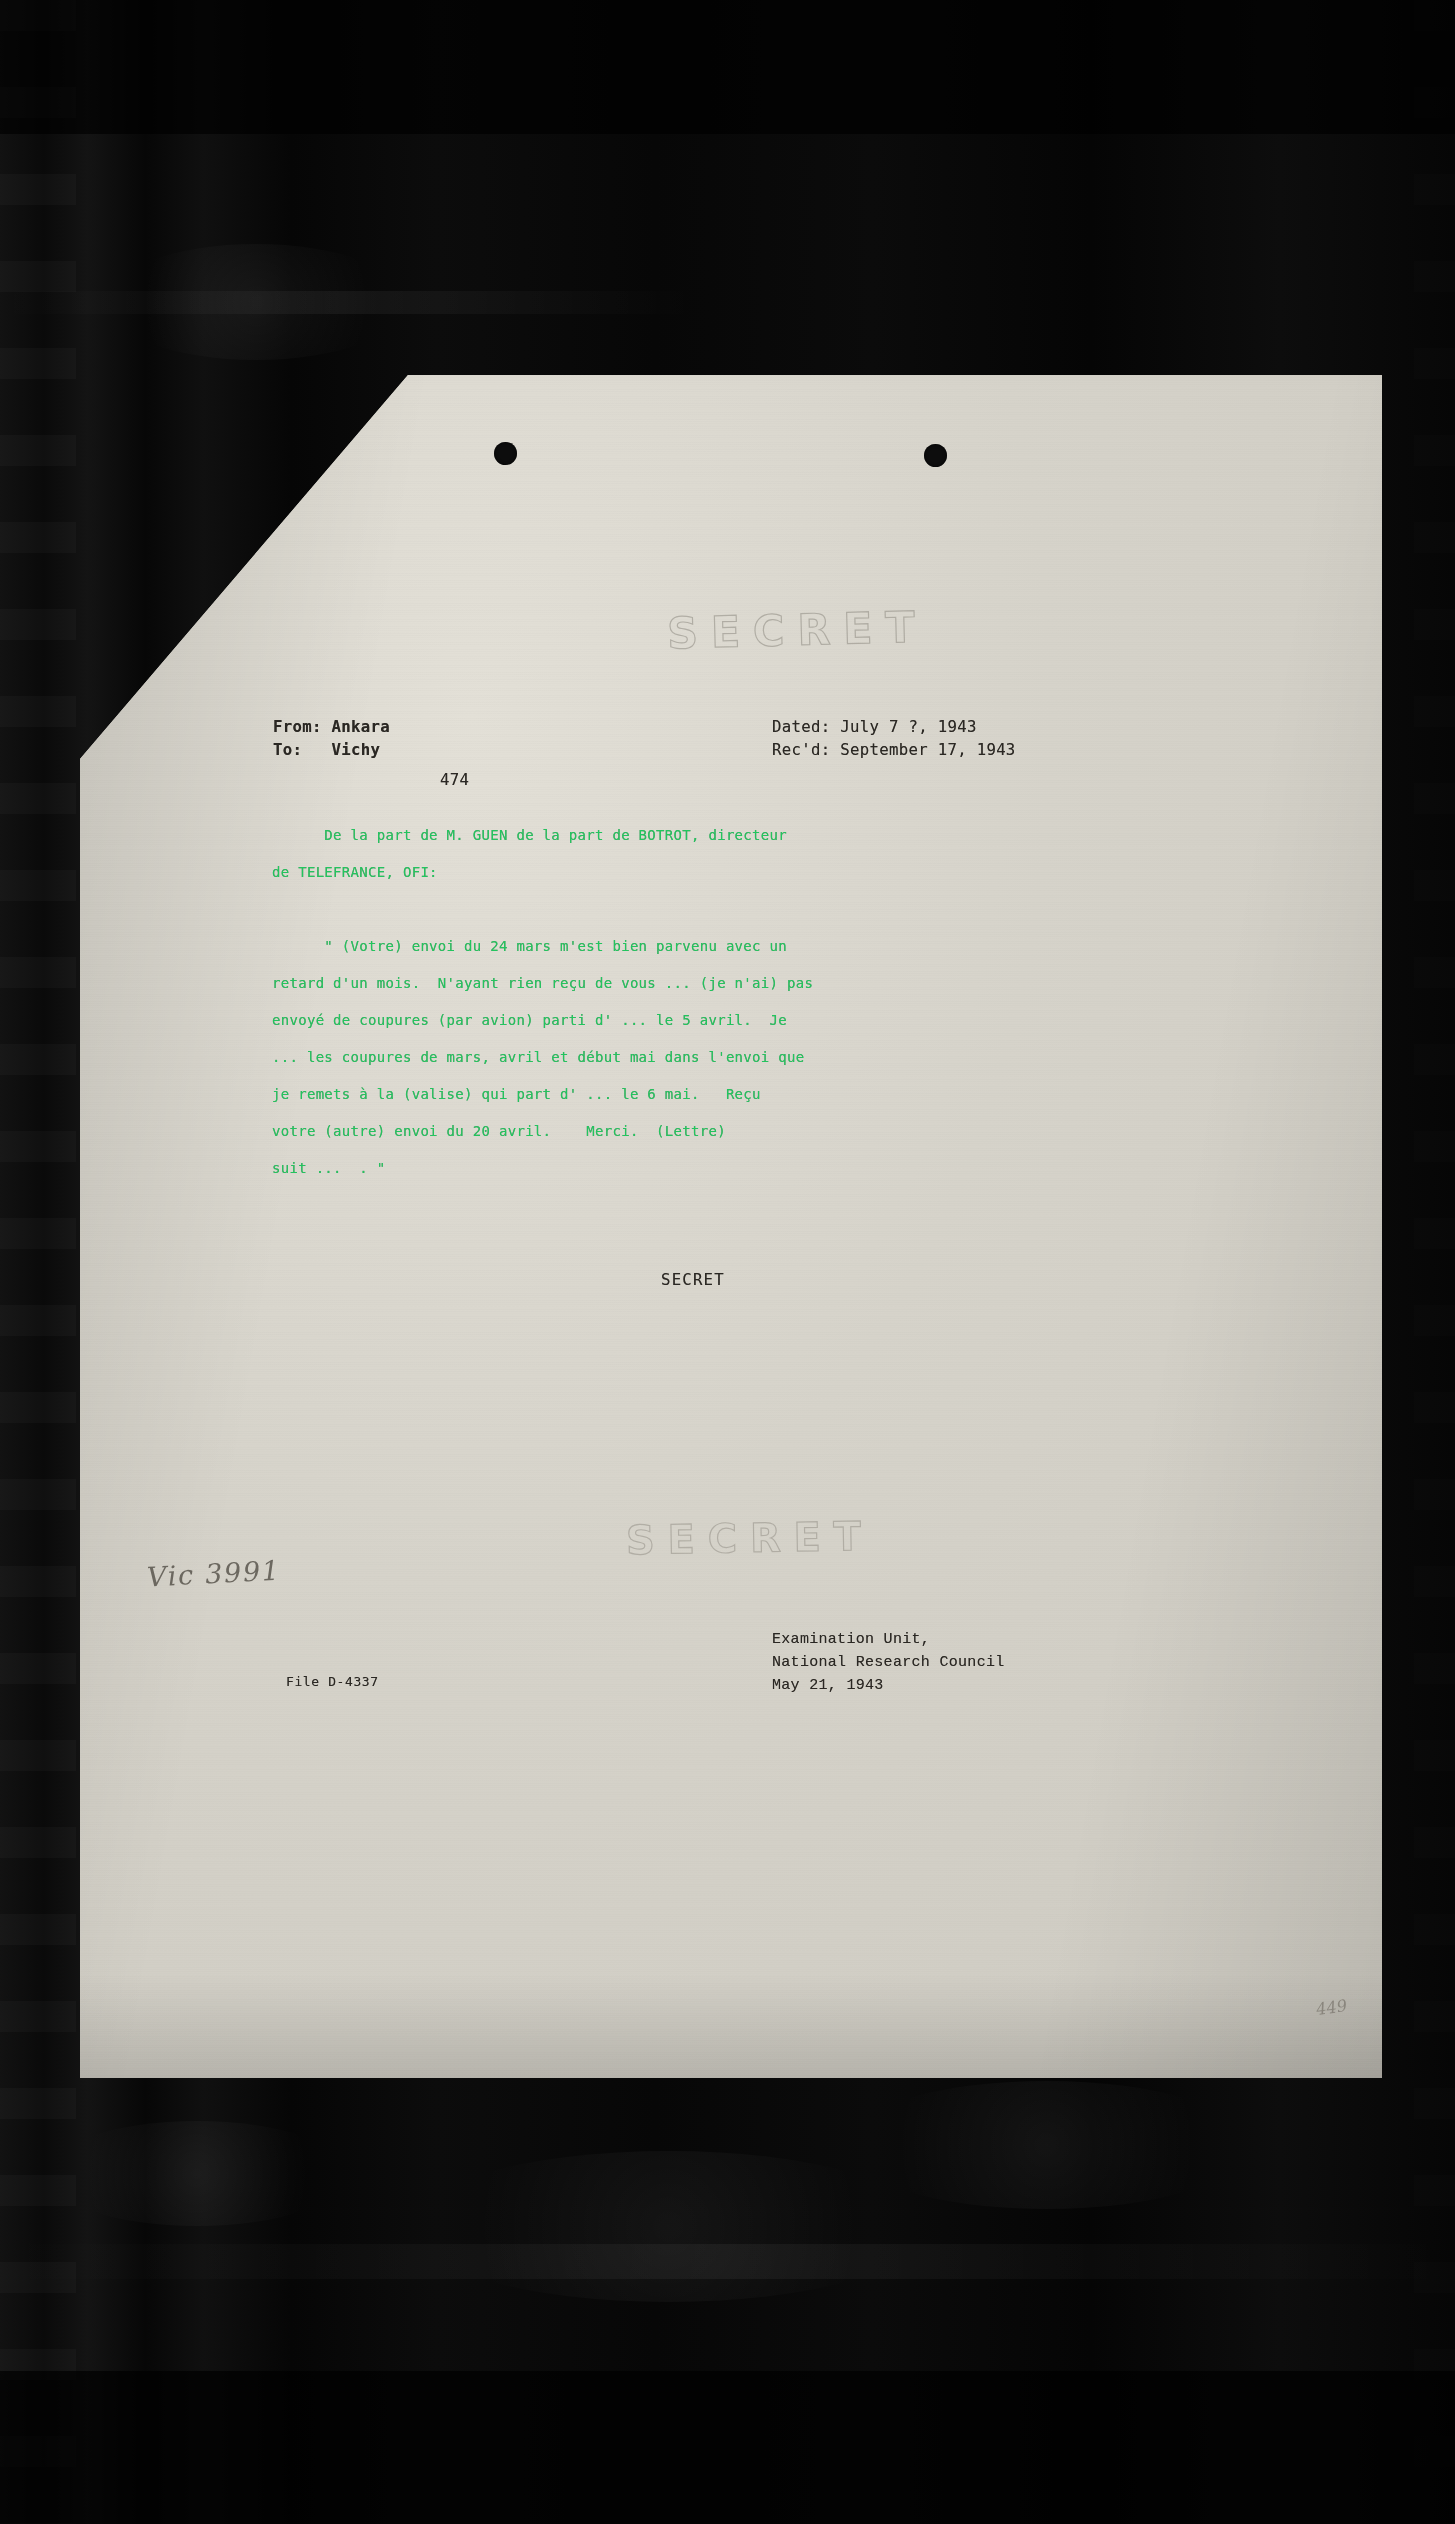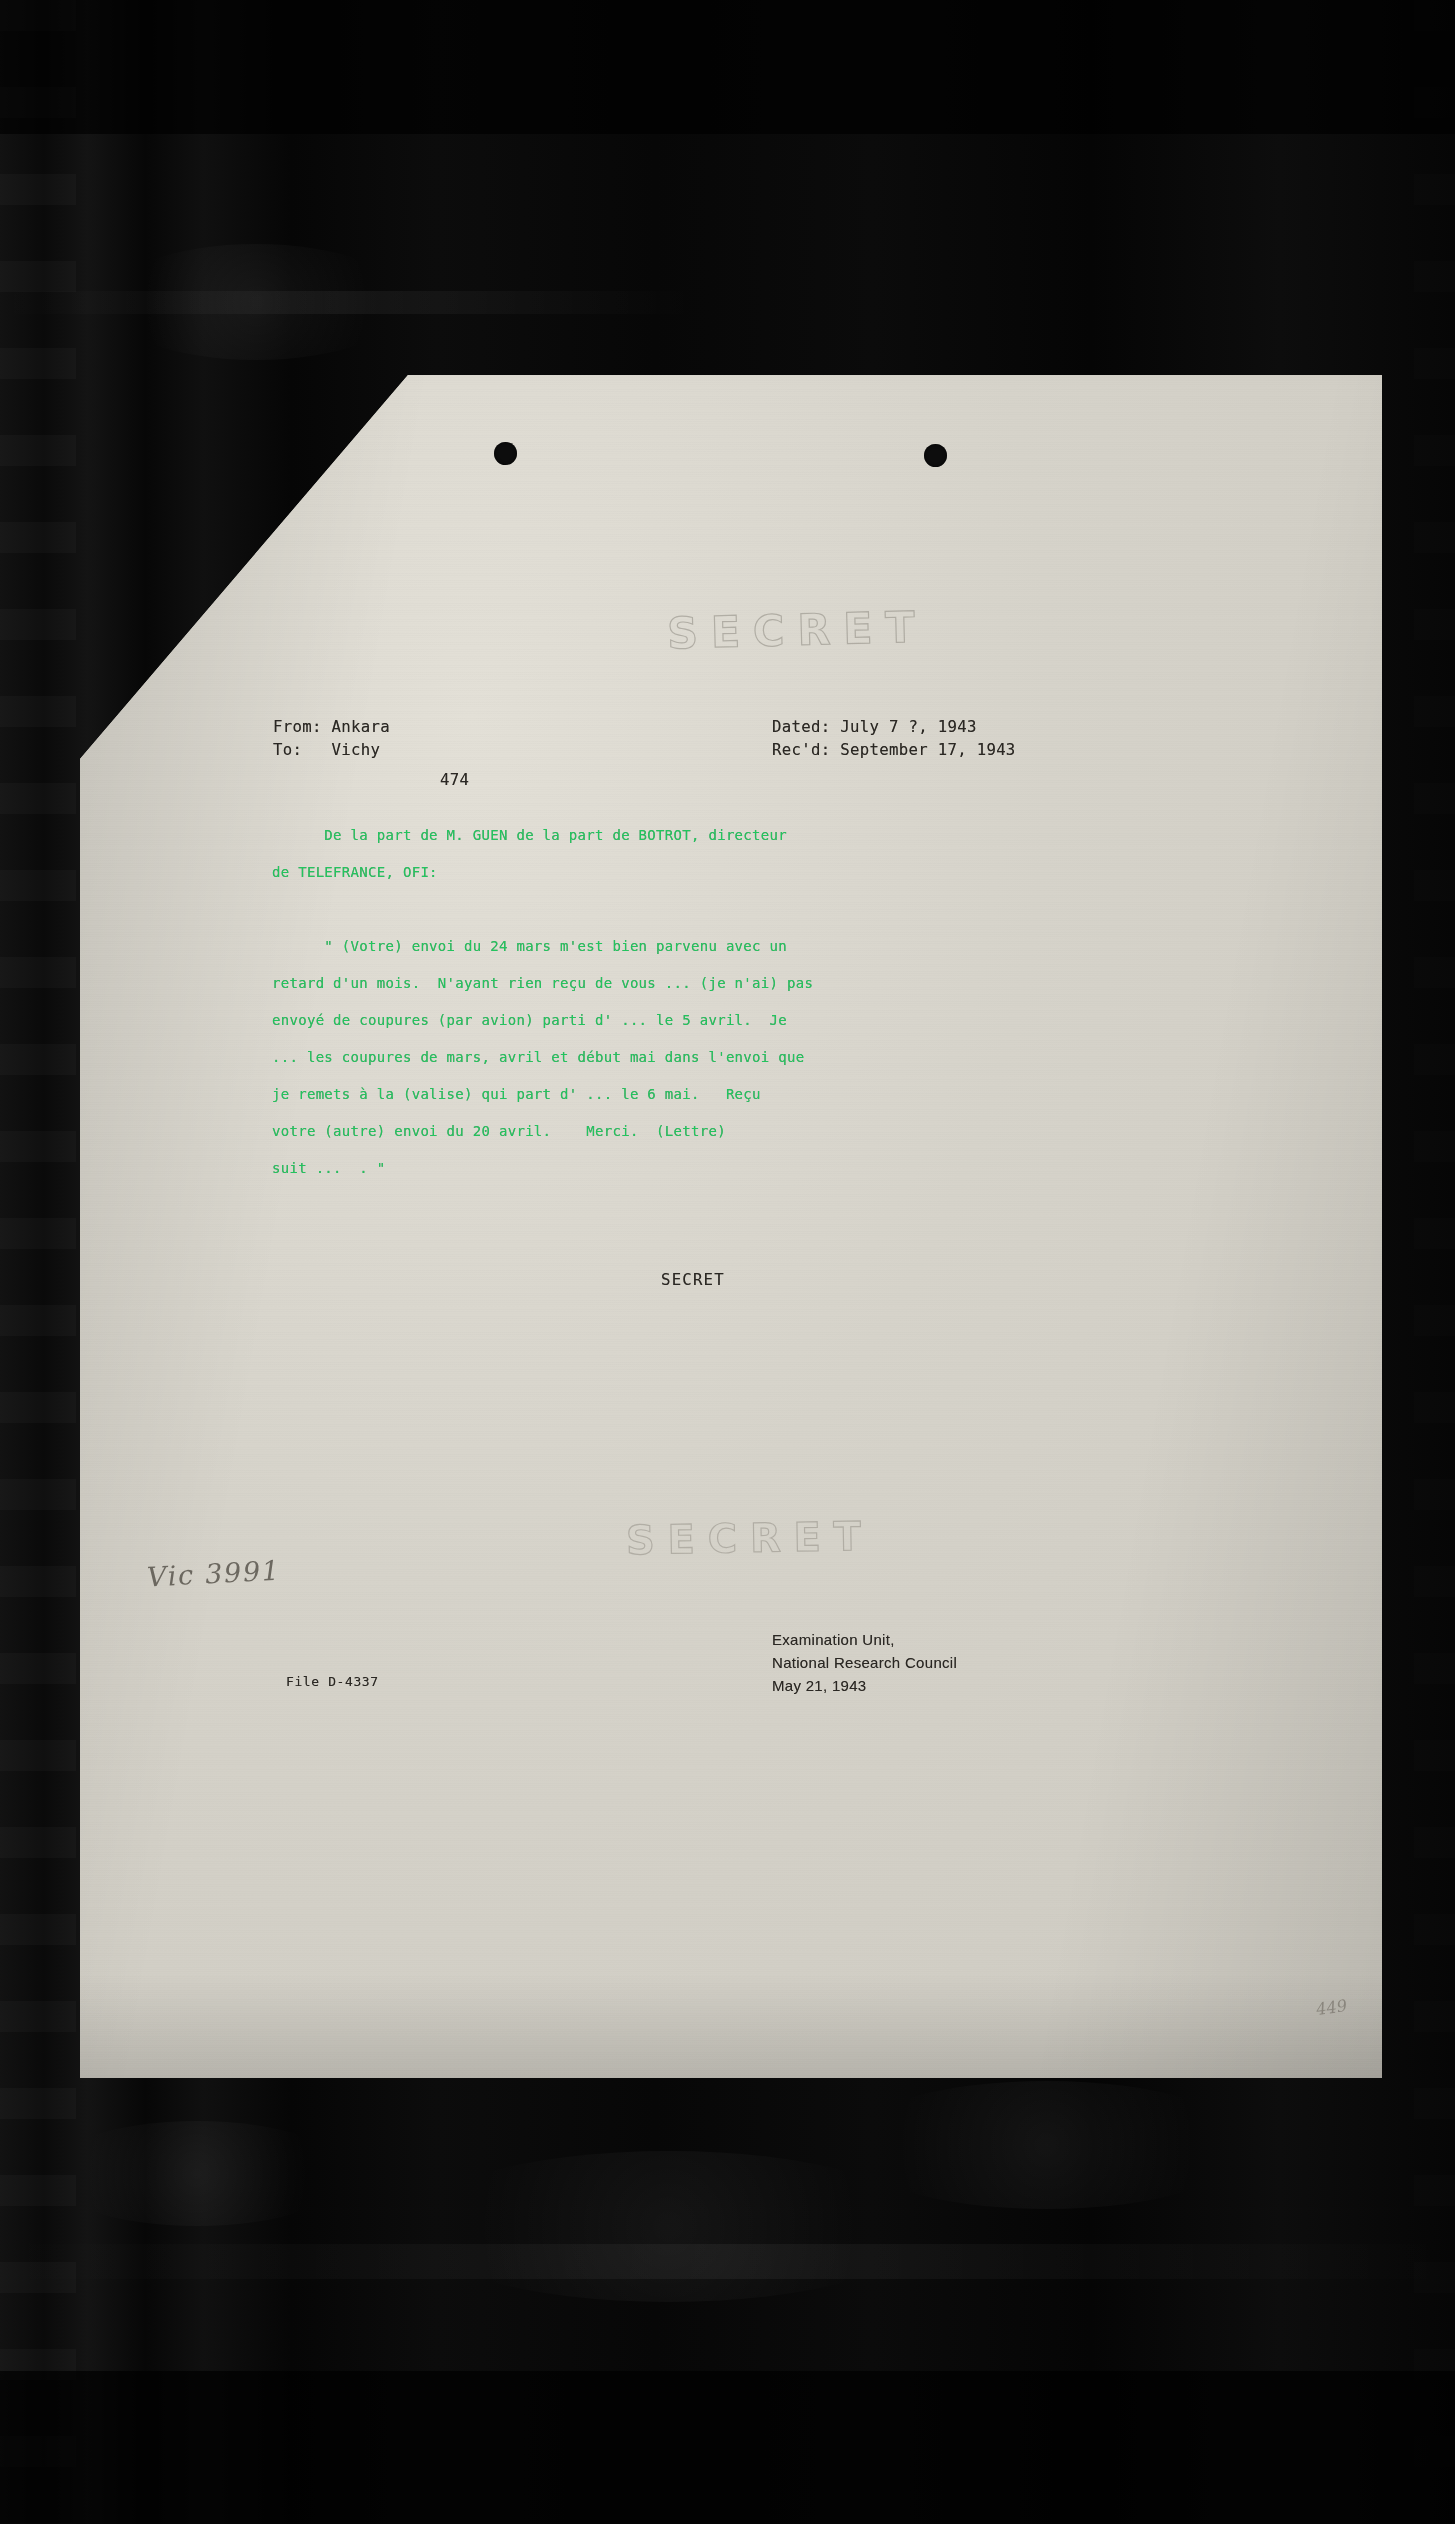--- a/index.html
+++ b/index.html
@@ -101,21 +101,21 @@
   .doc-text {
     position: absolute;
     color: #2a2723;
     font-family: "DejaVu Sans Mono", monospace;
     font-size: 15.7px;
     letter-spacing: 0.3px;
     white-space: pre;
     text-shadow: 0 0 0.6px rgba(70,65,58,0.55);
   }
 
-  .hdr-left  { left: 193px; top: 340px; line-height: 23px; }
+  .hdr-left  { left: 193px; top: 340px; line-height: 23px; font-weight: bold; }
   .hdr-right { left: 692px; top: 340px; line-height: 23px; }
   .msg-num   { left: 360px; top: 395px; }
 
   .body-block {
     position: absolute;
     left: 192px;
     top: 442px;
     width: 1046px;
     line-height: 37px;
     font-size: 14px;
@@ -128,21 +128,21 @@
   .signature { left: 581px; top: 895px; letter-spacing: 1.2px; }
 
   .exam-block {
     position: absolute;
     left: 692px;
     top: 1253px;
     line-height: 23px;
     font-size: 15px;
     color: #2a2723;
     white-space: pre;
-    font-family: Liberation Sans, sans-serif;
+    font-family: Liberation Mono, monospace;
     letter-spacing: 0.3px;
     text-shadow: 0 0 0.6px rgba(70,65,58,0.55);
   }
   .file-no { left: 206px; top: 1299px; font-size: 13px; letter-spacing: 0.6px; }
 
   
   .handwriting {
     position: absolute;
     left: 67px;
     top: 1183px;

